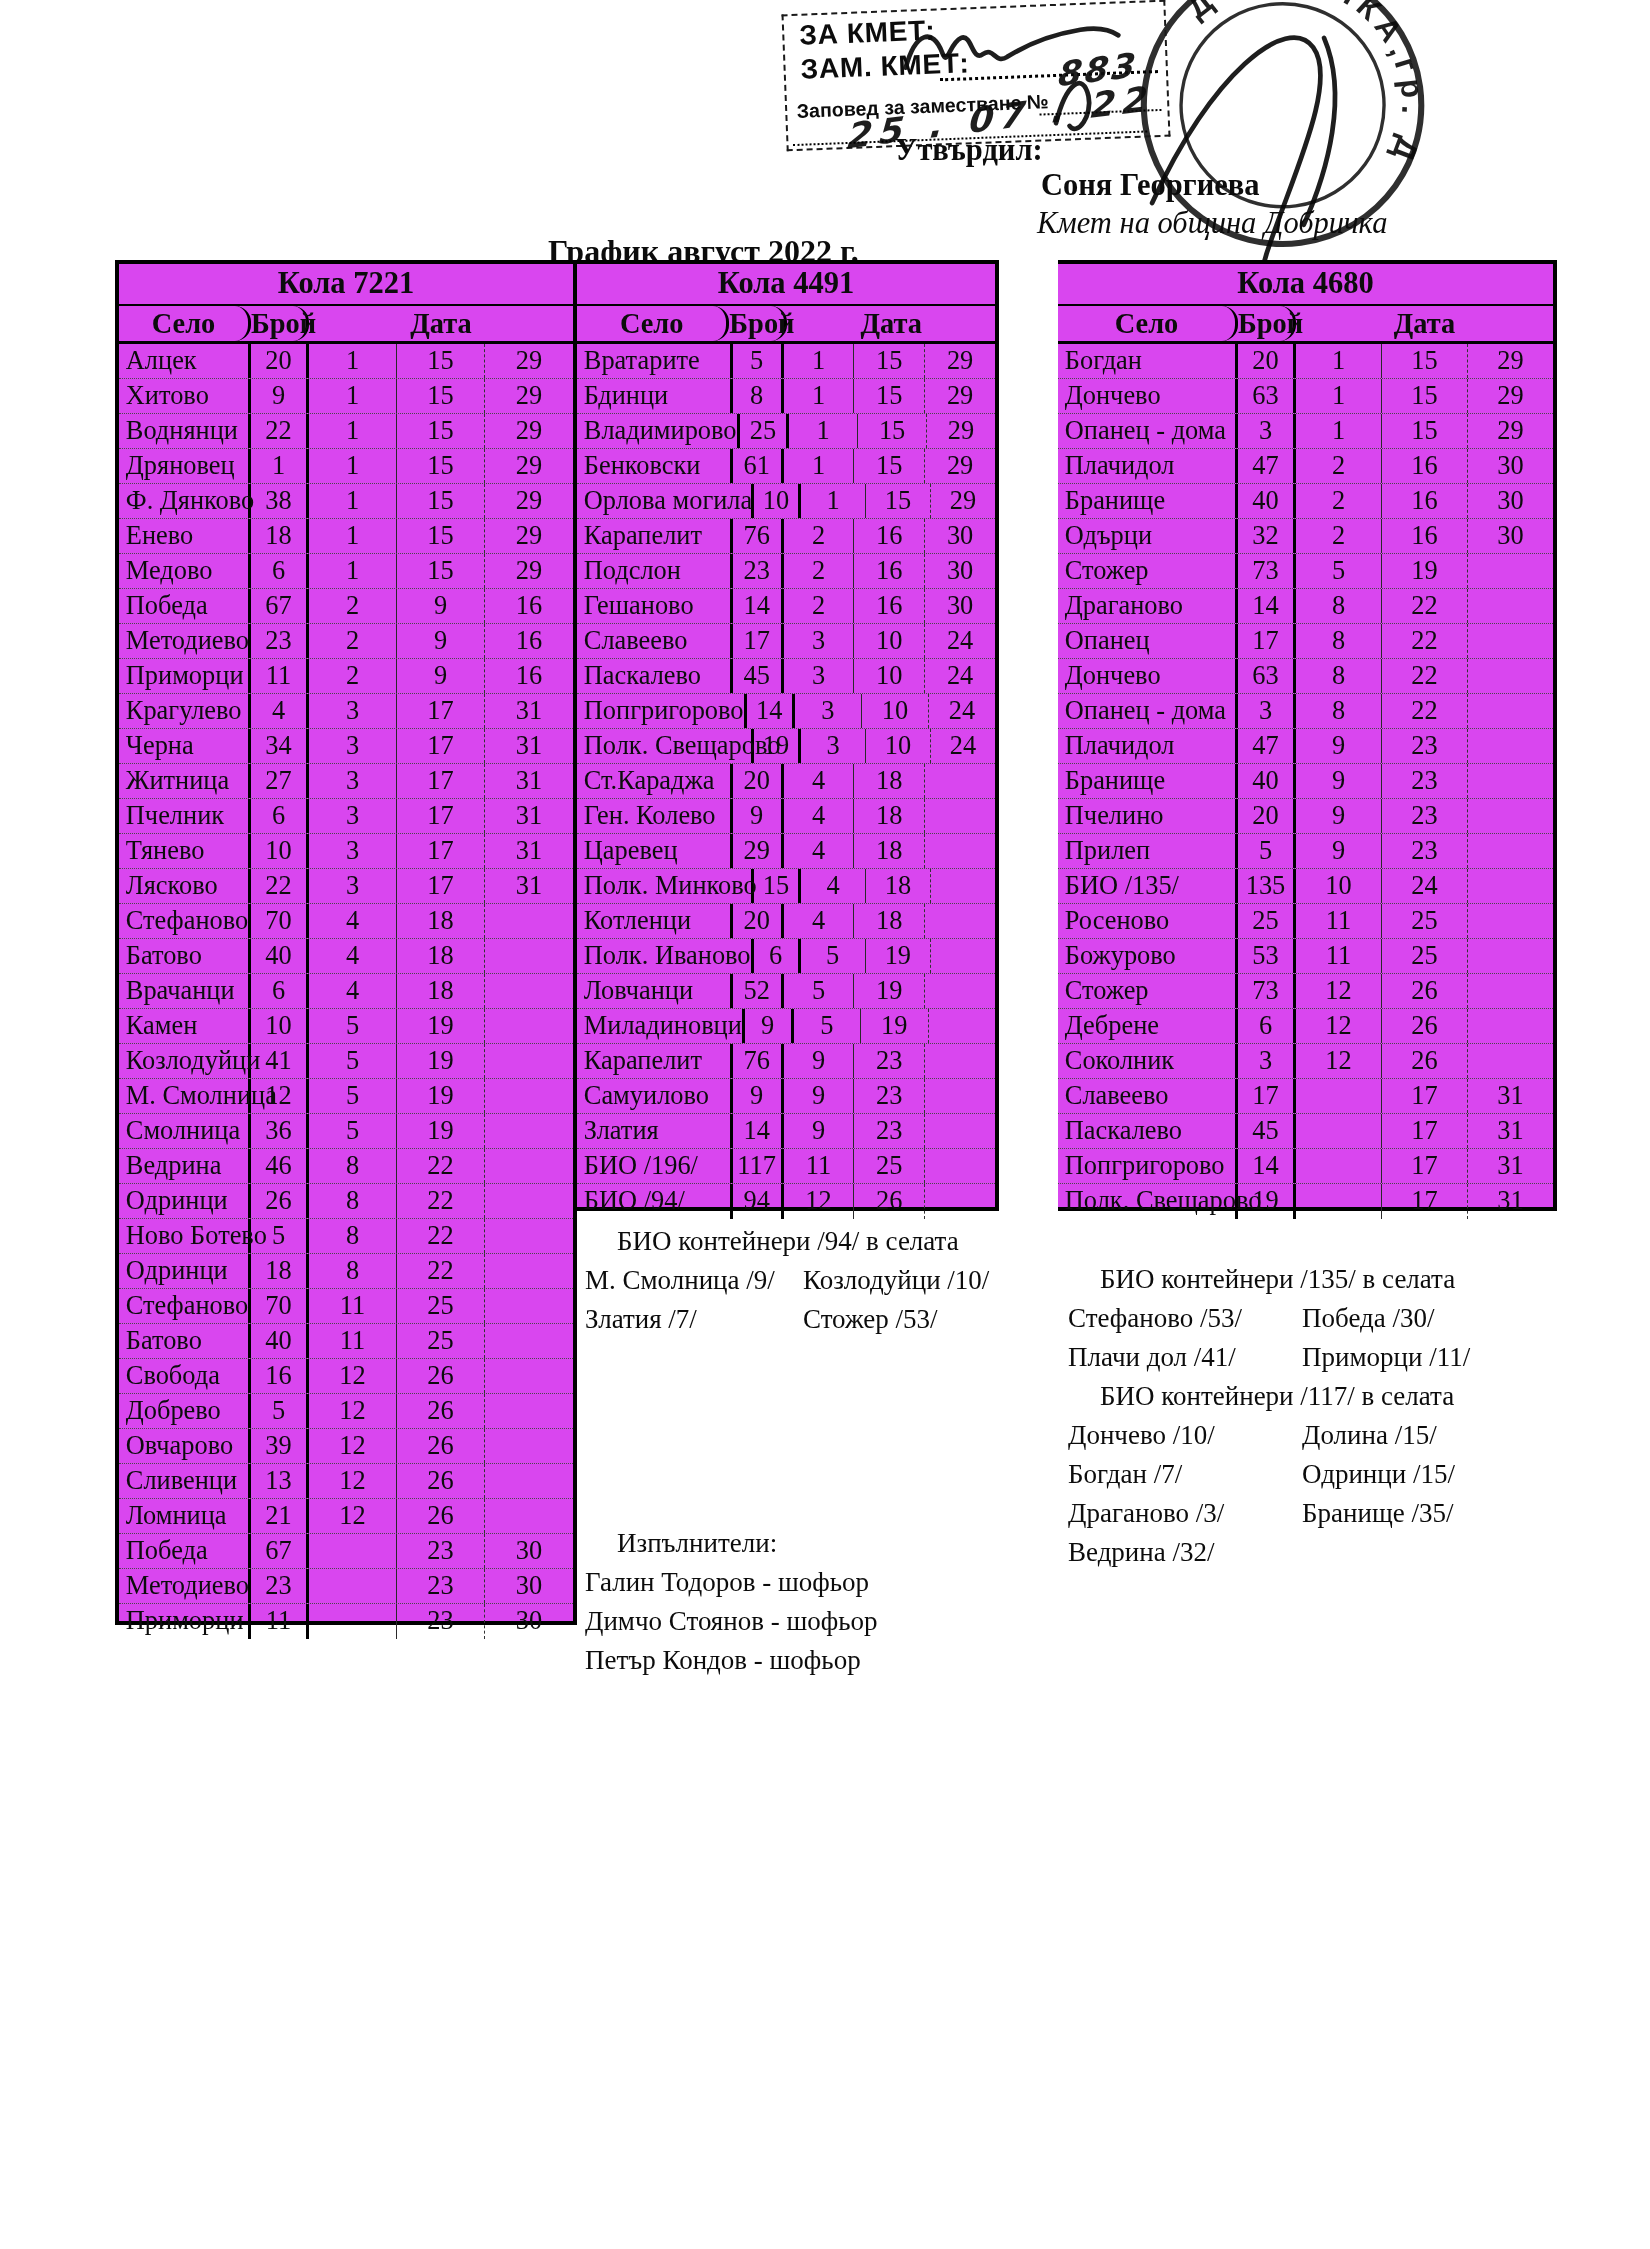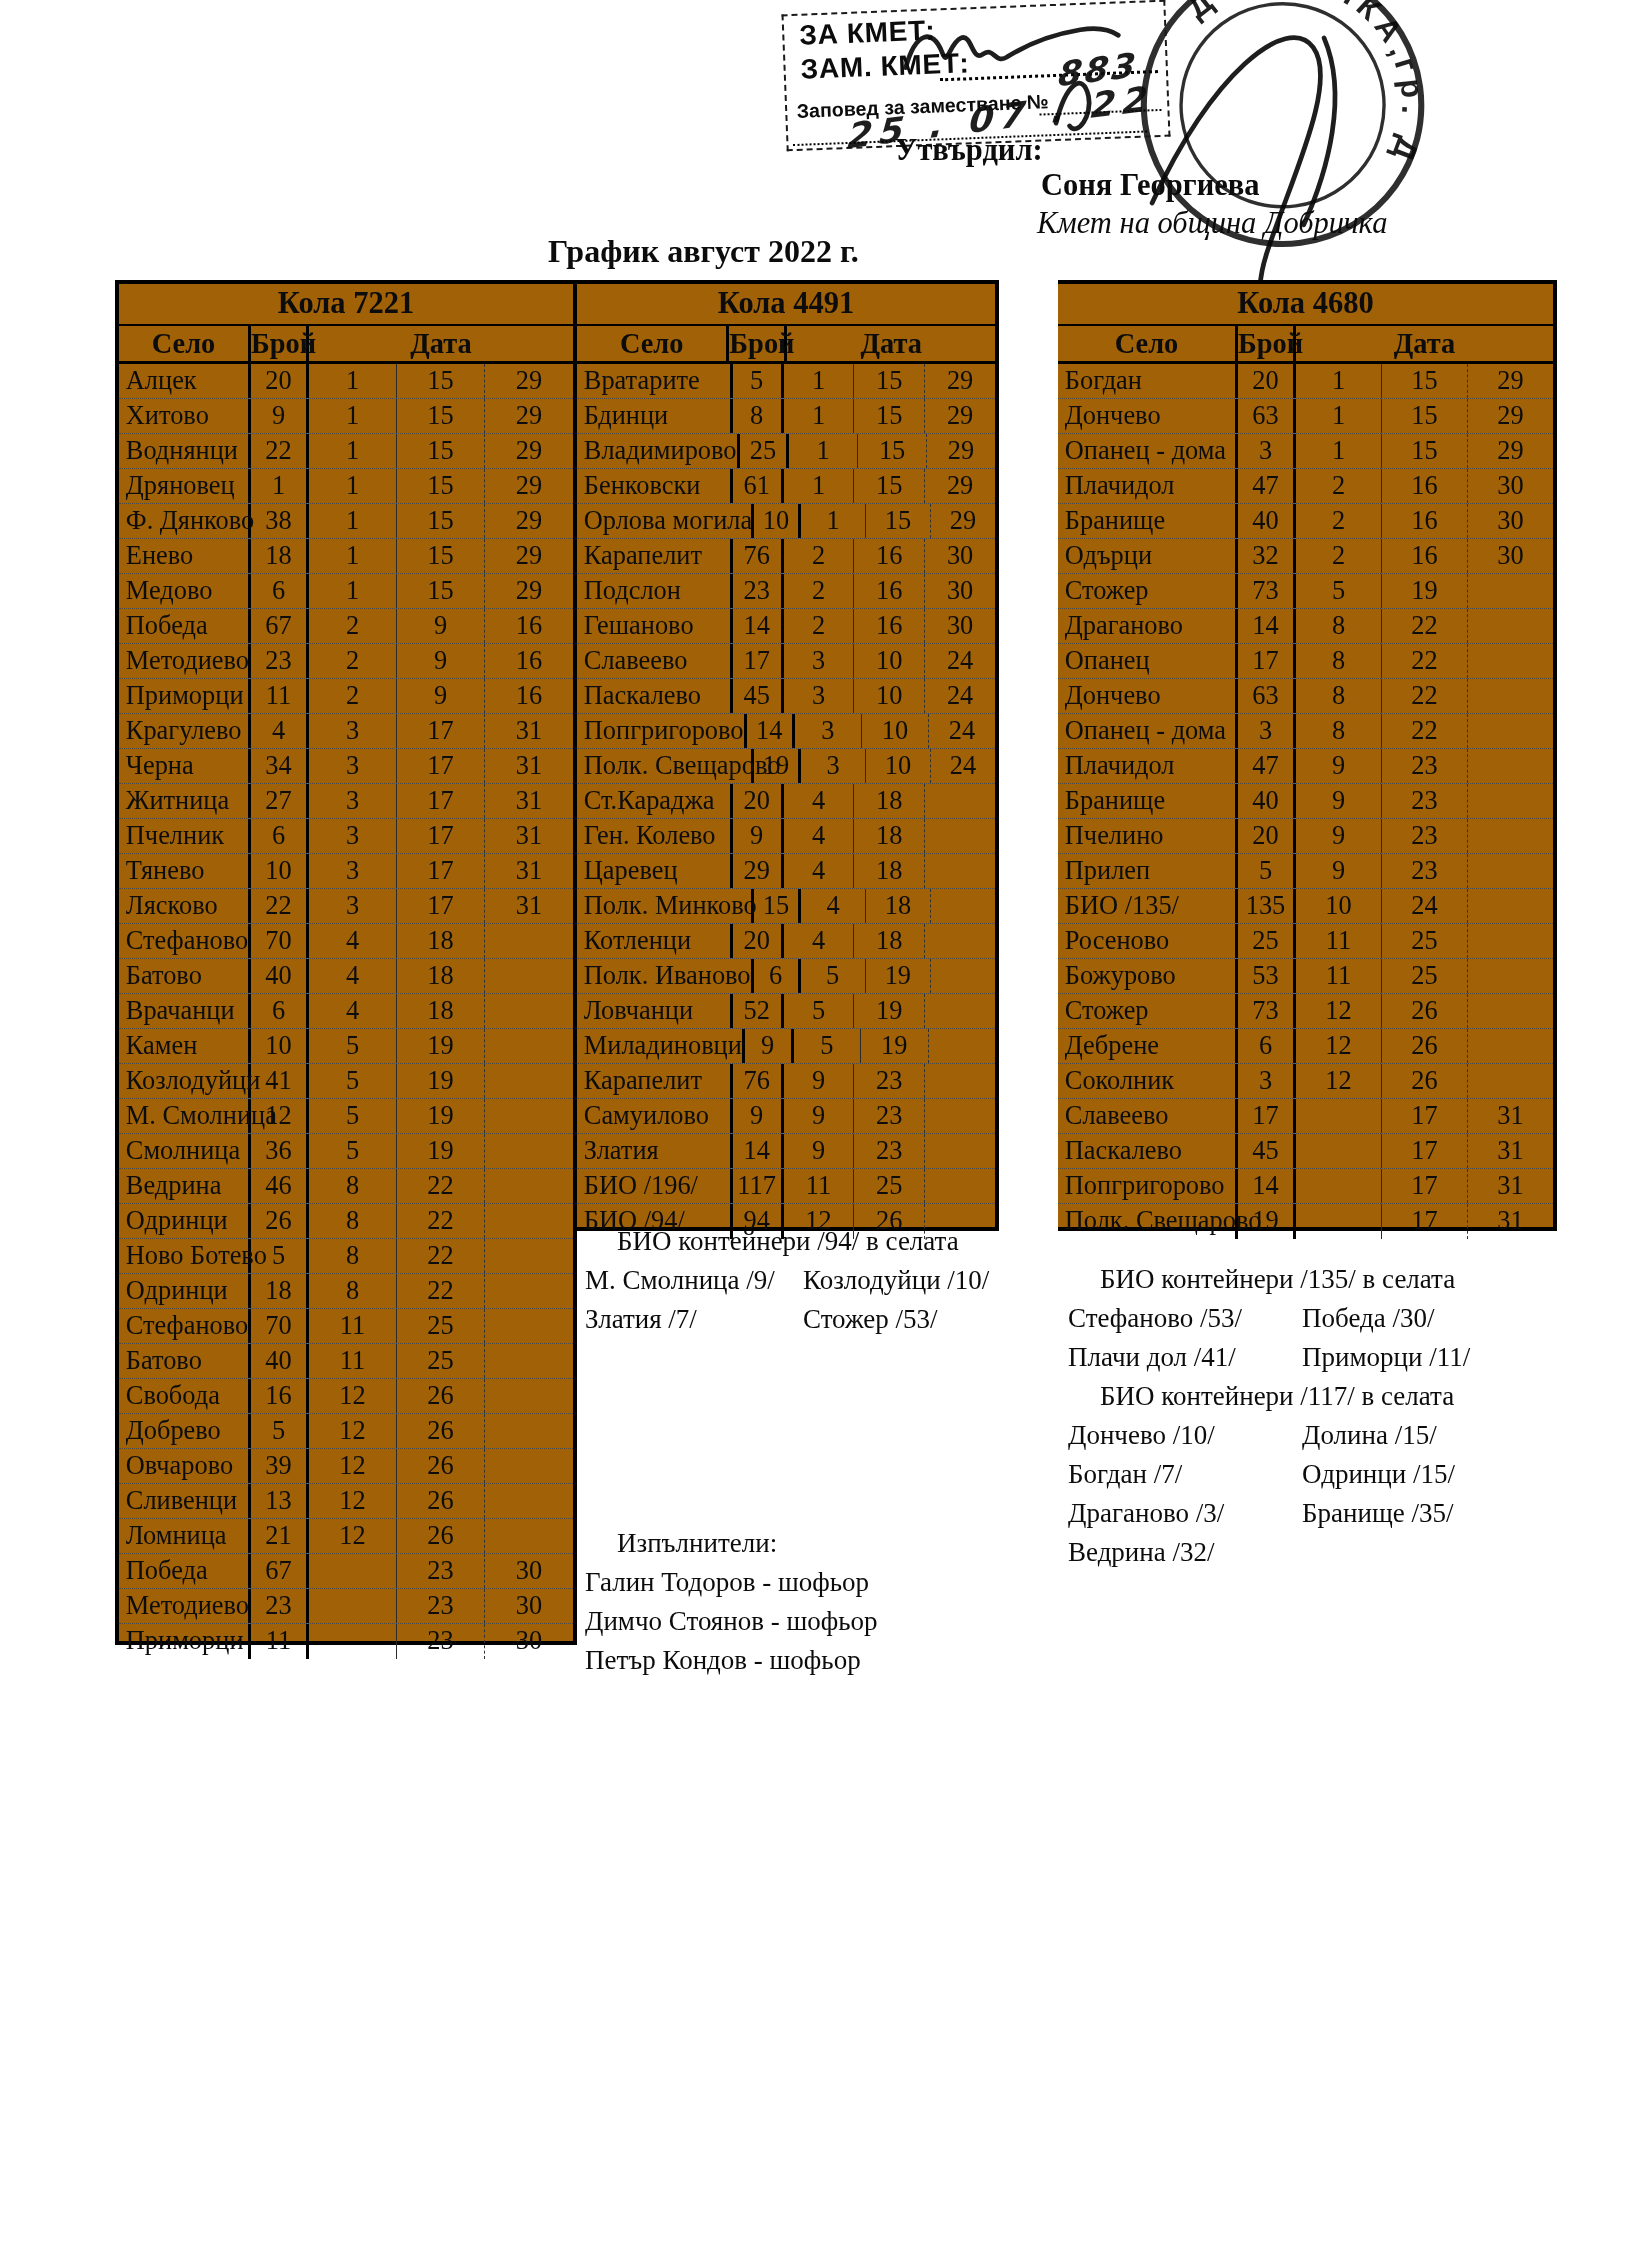--- a/index.html
+++ b/index.html
@@ -27,29 +27,29 @@
   .doc-title{position:absolute;left:548px;top:200px;font-size:32px;font-weight:bold;margin-top:33px;}
 
   .seal{position:absolute;left:1110px;top:-47px;width:406px;height:406px;pointer-events:none;}
   .seal circle{fill:none;stroke:#0a0a0a;opacity:.85;}
   .seal text{font-family:"Liberation Sans",sans-serif;font-weight:bold;font-size:46px;
              letter-spacing:9px;fill:#0a0a0a;opacity:.9;}
   .sig-overlay{position:absolute;left:0;top:0;width:1651px;height:2250px;pointer-events:none;}
   .sig-overlay path{fill:none;stroke:#050505;stroke-width:7;stroke-linecap:round;opacity:.9;}
 
   
-  .section{position:absolute;top:280px;box-sizing:border-box;background:#a16207;}
+  .section{position:absolute;top:260px;box-sizing:border-box;background:#d946ef;}
   .sec0{left:115px;width:462px;height:1365px;border:4.1px solid #000;}
   .sec1{left:577px;width:422px;height:951px;border:4.1px solid #000;border-left:0;}
   .sec2{left:1058px;width:499px;height:951px;border:4.1px solid #000;border-left:0;}
 
   .sec-title{height:42px;box-sizing:border-box;border-bottom:2.7px solid #000;
              font-size:30.5px;font-weight:bold;text-align:center;line-height:39px;}
   .sub-head{height:38px;box-sizing:border-box;border-bottom:3.4px solid #000;display:flex;}
-  .sub-head .cell{font-weight:bold;font-size:28.4px;text-align:center;line-height:35px;}
+  .sub-head .cell{font-weight:bold;font-size:28.4px;text-align:center;line-height:35px;border-radius:16px;}
 
   .tbody{display:block;}
   .trow{display:flex;height:35px;box-sizing:border-box;border-bottom:1.4px dotted #4a4a4a;}
   .tbody .trow:last-child{border-bottom:none;}
   .cell{box-sizing:border-box;height:100%;font-size:26.4px;line-height:32.5px;white-space:nowrap;}
   .c-name{padding-left:6.8px;border-right:3.4px solid #000;}
   .c-count{text-align:center;border-right:3.4px solid #000;}
   .c-d1{text-align:center;border-right:1.4px solid #2a2a2a;}
   .c-d2{text-align:center;border-right:1.4px dashed #333;}
   .c-d3{text-align:center;}

